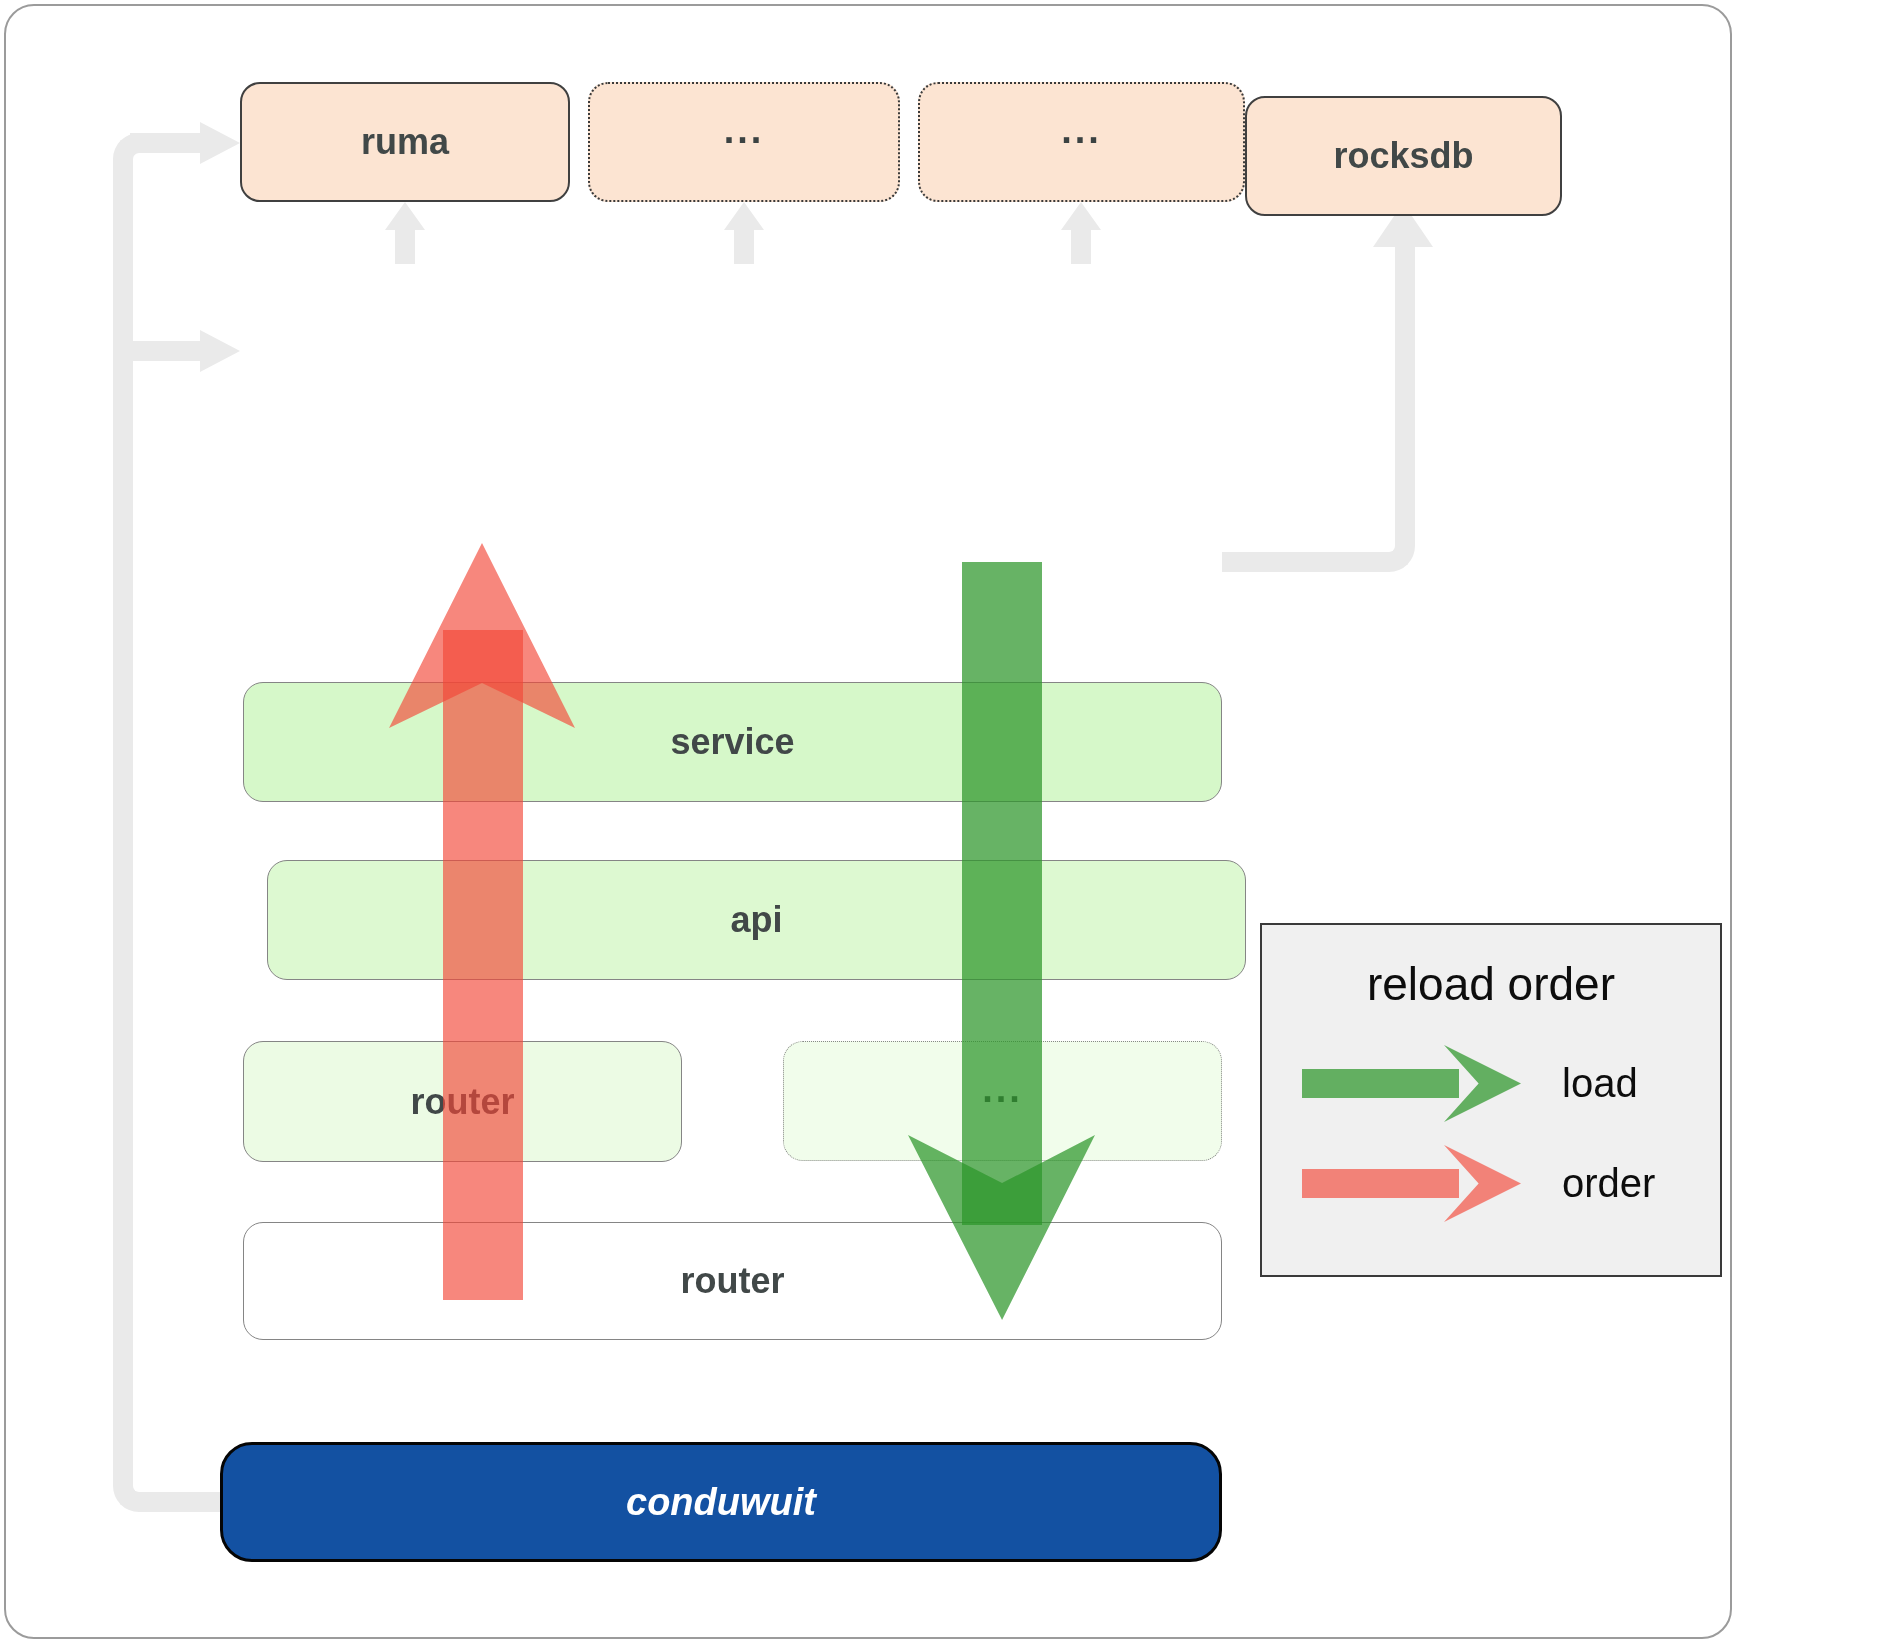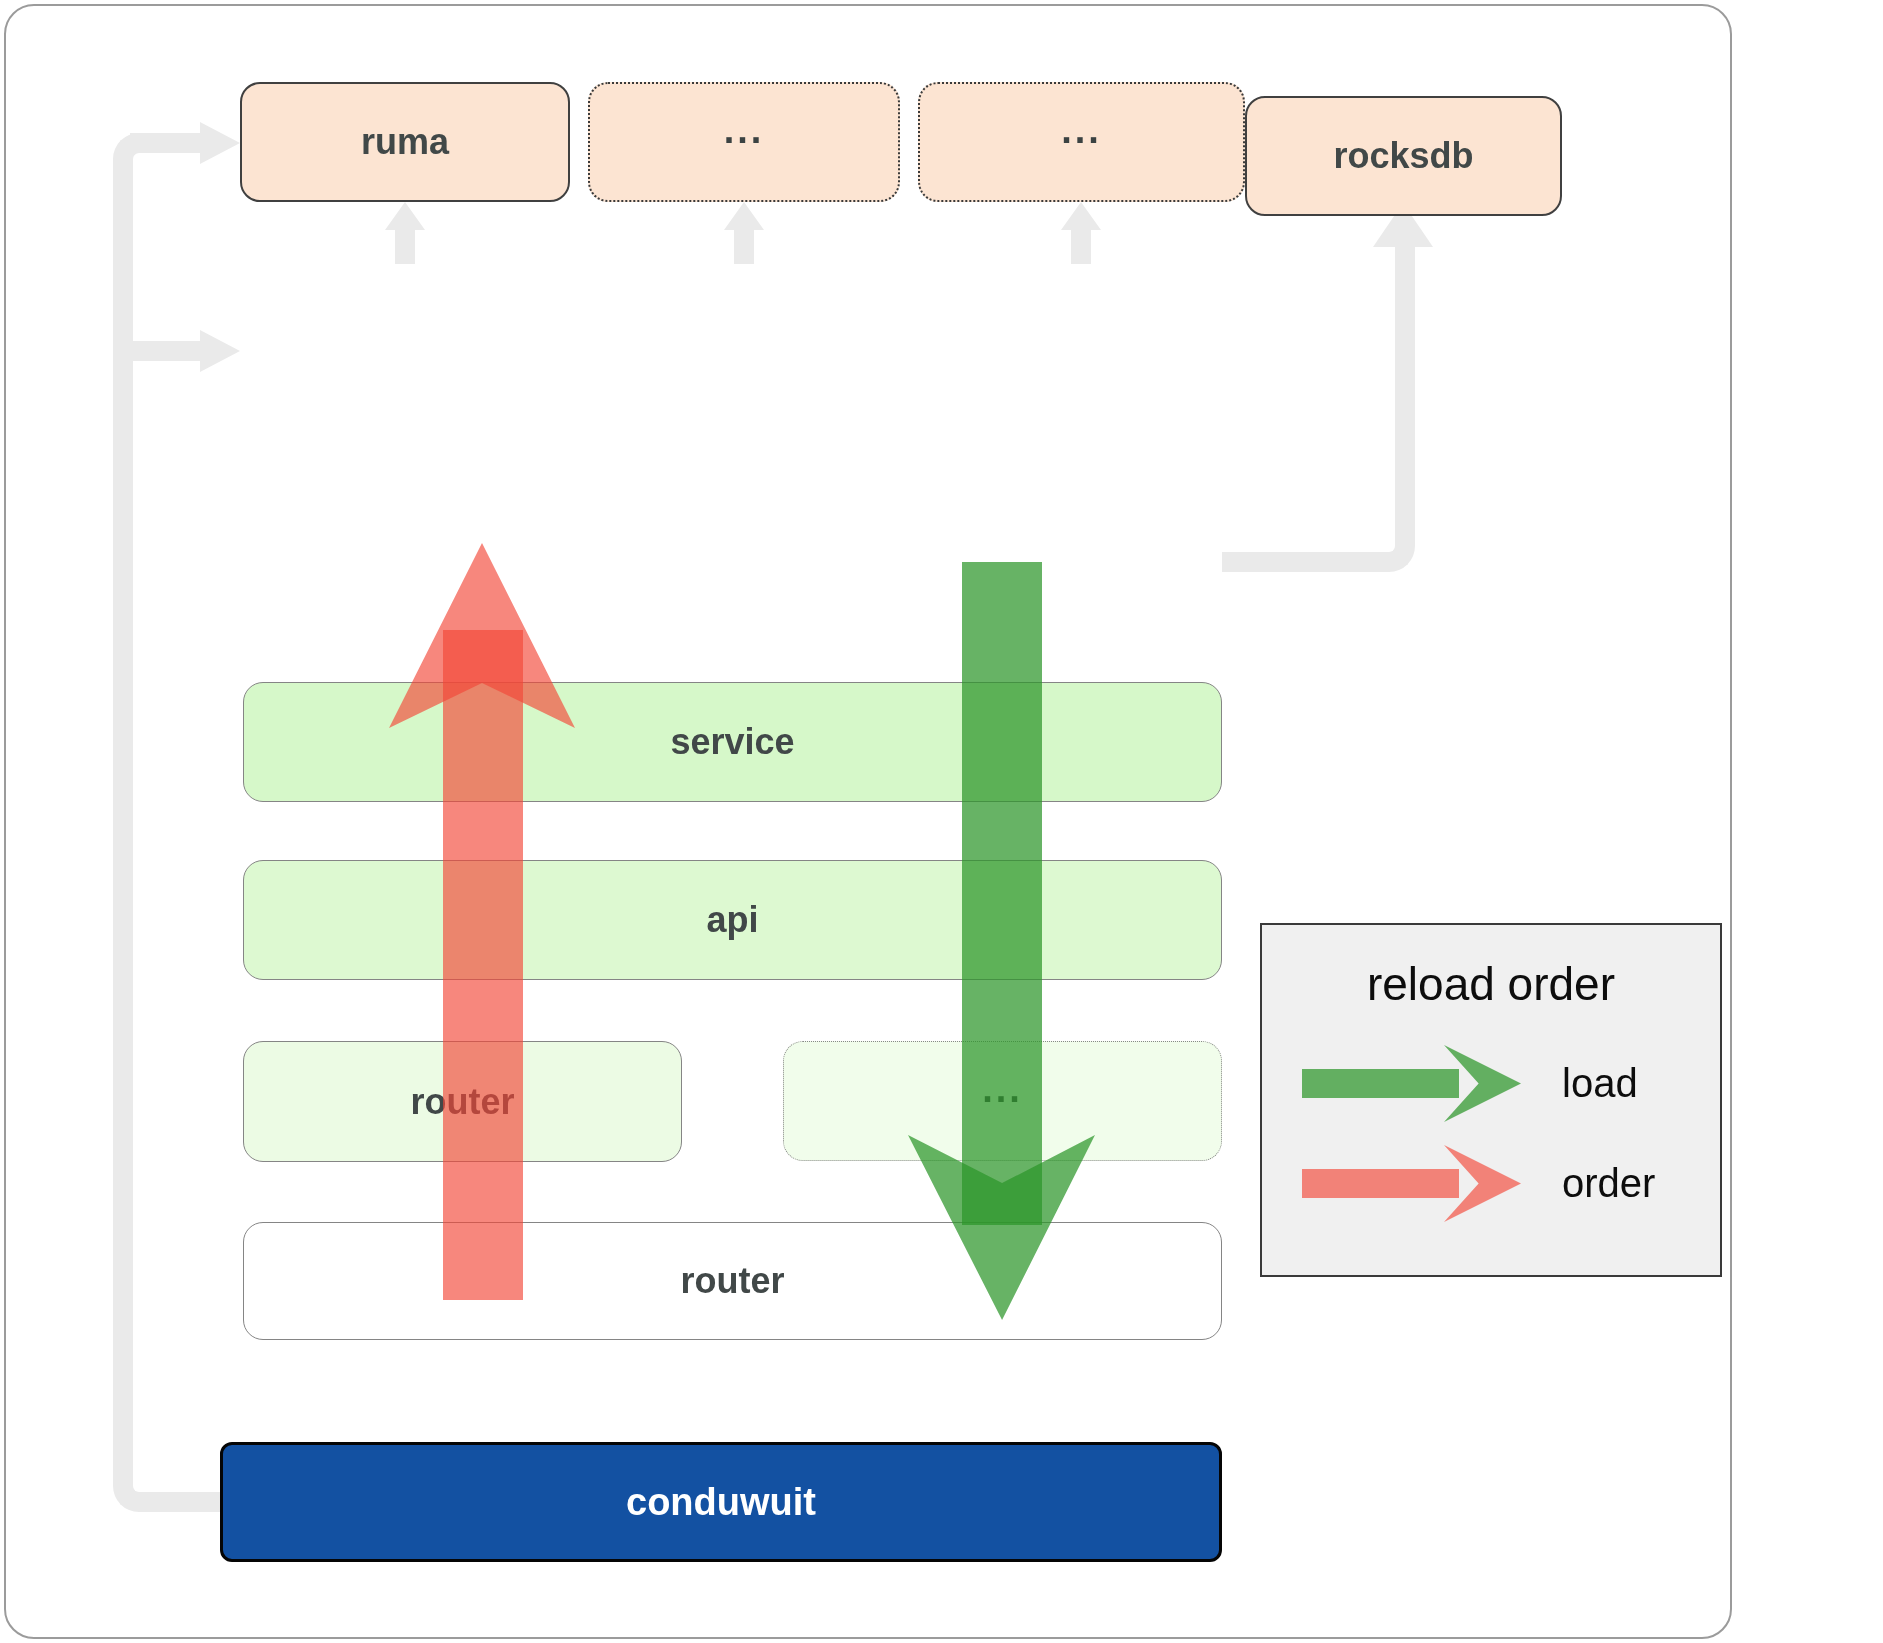--- a/index.html
+++ b/index.html
@@ -36,27 +36,27 @@
   .solid-dark{border:2.5px solid #404040;}
   .dotted{border:2px dotted #3a3a3a;}
   #box-ruma{left:240px;width:330px;}
   #box-more1{left:588px;width:312px;}
   #box-more2{left:918px;width:327px;}
   #box-rocksdb{left:1245px;width:317px;margin-top:14px;}
   .wide{left:243px;width:979px;border:1.5px solid #858585;}
   #box-core{top:262px;height:185px;background:var(--blue);}
   #box-database{top:500px;height:120px;background:var(--green);}
   #box-service{top:682px;height:120px;background:var(--green2);}
-  #box-api{top:860px;height:120px;background:var(--green3);}
+  #box-api{top:860px;height:120px;background:var(--green3);margin-left:24px;}
   #box-admin{left:243px;top:1041px;width:439px;height:121px;background:var(--green4);border:1.5px solid #858585;}
   #box-admin-more{left:783px;top:1041px;width:439px;height:120px;background:var(--green5);
       border:1.8px dotted #888;}
   #box-router{top:1222px;height:118px;background:#ffffff;}
   #box-conduwuit{left:220px;top:1442px;width:1002px;height:120px;background:var(--brand);
-      border:3px solid #050505;border-radius:12px;color:#ffffff;font-weight:700;font-size:38px;}
+      border:3px solid #050505;border-radius:32px;color:#ffffff;font-weight:700;font-size:38px;font-style:italic;}
   .dots{font-weight:700;font-size:38px;letter-spacing:3px;transform:translateY(-0.32em);color:#3b4242;}
 
   
   .shaft{position:absolute;width:80px;}
   #red-shaft{left:443px;top:630px;height:670px;background:var(--red-a);}
   #red-head{position:absolute;left:389px;top:543px;width:186px;height:185px;background:var(--red-a);
       clip-path:polygon(50% 0,100% 100%,50% 75.7%,0 100%);}
   #green-shaft{left:962px;top:562px;height:663px;background:var(--green-a);}
   #green-head{position:absolute;left:908px;top:1135px;width:187px;height:185px;background:var(--green-a);
       clip-path:polygon(0 0,50.3% 26%,100% 0,50.3% 100%);}

